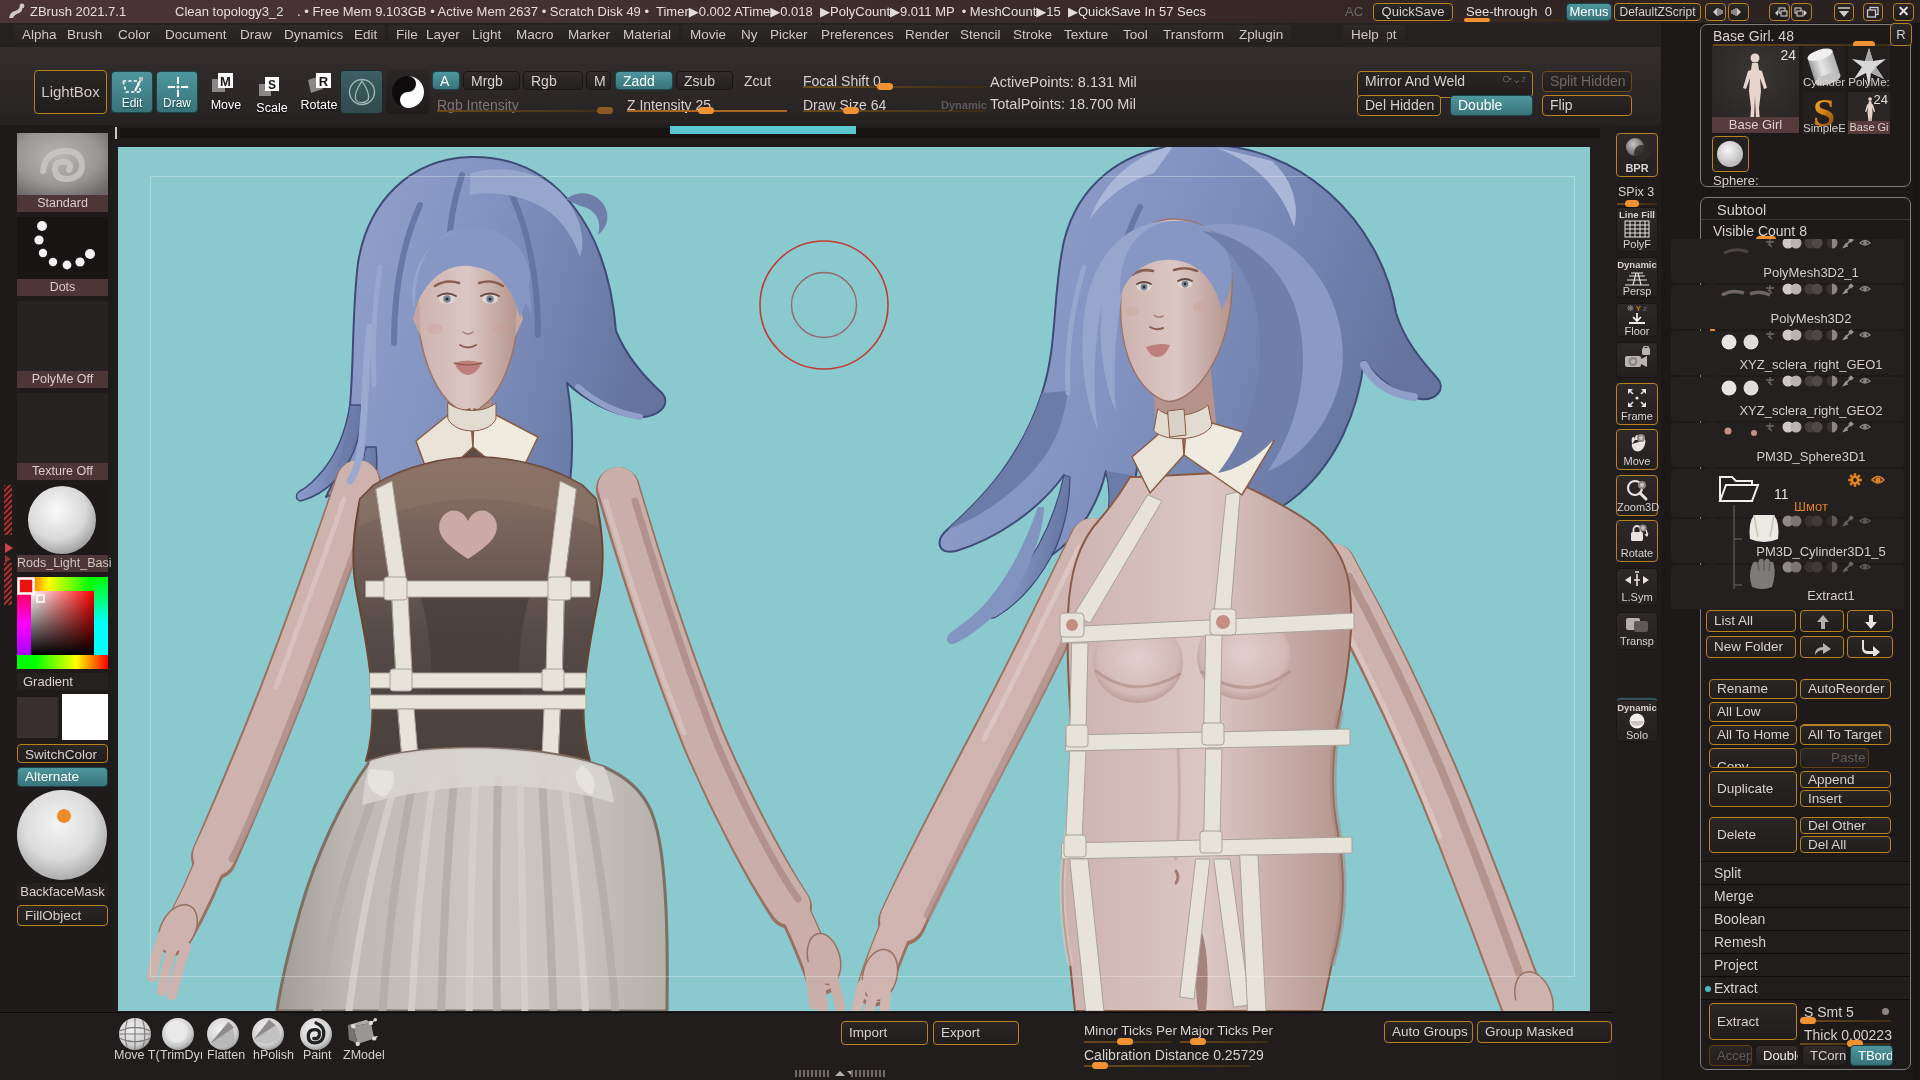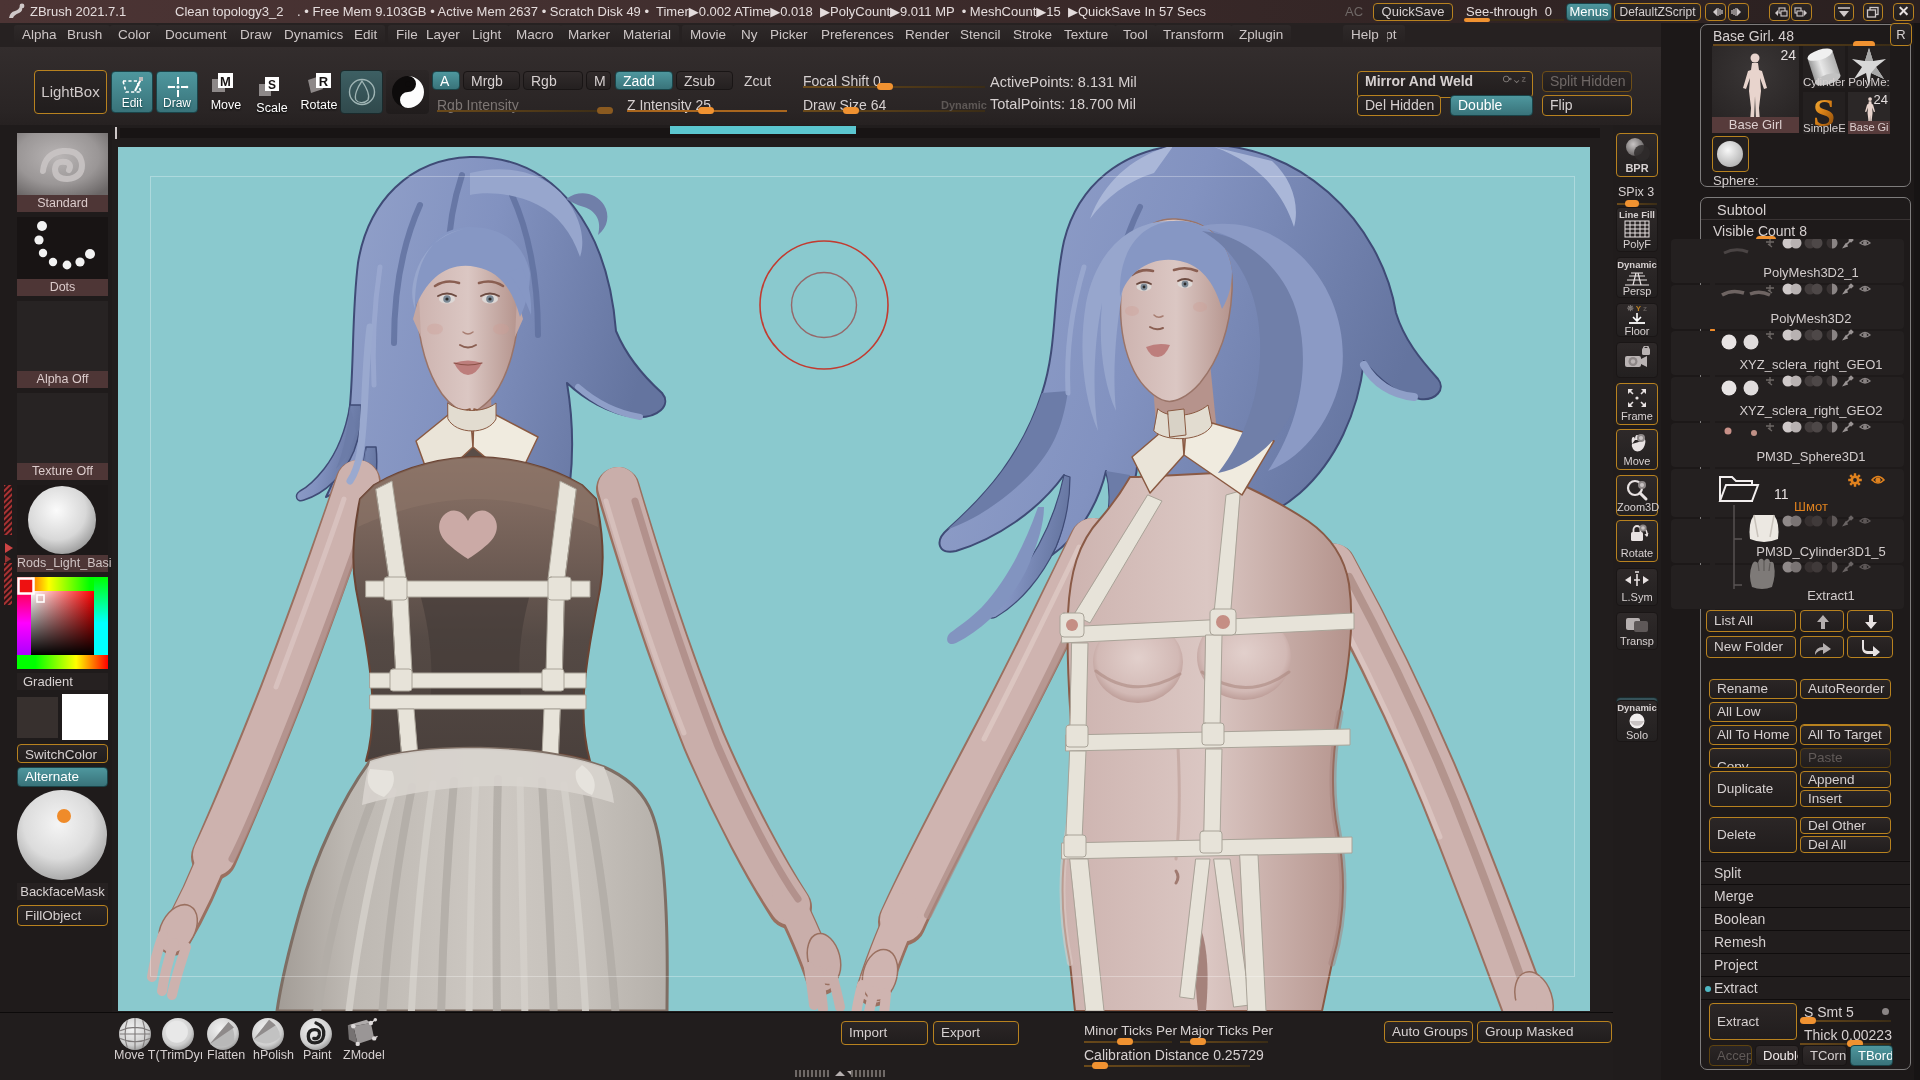--- a/index.html
+++ b/index.html
@@ -205,21 +205,21 @@
  <div class="slider-h" style="left:698px;top:60px;"></div>
  <div class="txt" style="left:803px;top:26px;font-size:14px;">Focal Shift 0</div>
  <div class="track-o" style="left:803px;top:39px;width:182px;"></div>
  <div class="slider-h" style="left:877px;top:36px;"></div>
  <div class="txt" style="left:803px;top:50px;font-size:14px;">Draw Size 64</div>
  <div class="track-o" style="left:803px;top:63px;width:182px;"></div>
  <div class="slider-h" style="left:843px;top:60px;"></div>
  <div class="txt dim" style="left:941px;top:52px;font-size:11px;font-weight:bold;color:#5e5856;">Dynamic</div>
  <div class="txt" style="left:990px;top:27px;font-size:14.5px;">ActivePoints: 8.131 Mil</div>
  <div class="txt" style="left:990px;top:49px;font-size:14.5px;">TotalPoints: 18.700 Mil</div>
- <div class="obtn" style="left:1357px;top:24px;width:176px;height:27px;font-weight:bold;">
+ <div class="obtn" style="left:1357px;top:24px;width:176px;height:27px;">
       <span class="lbl" style="font-size:14px;line-height:19px;">Mirror And Weld</span>
       <span style="position:absolute;right:6px;top:2px;font-size:9px;color:#8a8482;">⧂ ⌄ <span style="color:#5e5856">z</span></span>
     </div>
  <div class="obtn" style="left:1542px;top:24px;width:90px;height:21px;border-color:#6e4e17;">
       <span class="lbl dim" style="font-size:14px;line-height:19px;">Split Hidden</span>
     </div>
  <div class="obtn" style="left:1357px;top:48px;width:84px;height:21px;">
       <span class="lbl" style="font-size:14px;line-height:19px;">Del Hidden</span>
     </div>
  <div class="tealbtn" style="left:1450px;top:48px;width:83px;height:21px;">
@@ -268,21 +268,21 @@
           <circle cx="36" cy="45" r="4.2"></circle>
           <circle cx="50" cy="48" r="4.4"></circle>
           <circle cx="63" cy="45" r="4.6"></circle>
           <circle cx="73" cy="37" r="5"></circle>
         </g>
       </svg>
  </div>
  <div class="tlabel" style="top:154px;">Dots</div>
 
  <div class="thumb" style="top:176px;height:70px;background:#272323;"></div>
- <div class="tlabel" style="top:246px;">Alpha Off</div>
+ <div class="tlabel" style="top:246px;">PolyMe Off</div>
 
  <div class="thumb" style="top:268px;height:70px;background:#272323;"></div>
  <div class="tlabel" style="top:338px;">Texture Off</div>
 
  <div class="thumb" style="top:360px;height:70px;background:#1d1919;">
   <svg width="91" height="70" viewBox="0 0 91 70">
         <defs>
           <radialGradient id="rlg" cx="42%" cy="36%" r="72%">
             <stop offset="0" stop-color="#fbfbfb"></stop>
             <stop offset="0.6" stop-color="#d8d8d8"></stop>
@@ -969,21 +969,21 @@
     </div>
  <div class="obtn" style="left:48px;top:702px;width:88px;height:20px;">
       <span class="lbl" style="line-height:18px;">All To Home</span>
     </div>
  <div class="obtn" style="left:139px;top:702px;width:91px;height:20px;">
       <span class="lbl" style="line-height:18px;">All To Target</span>
     </div>
  <div class="obtn" style="left:48px;top:725px;width:88px;height:20px;">
       <span class="lbl" style="line-height:18px;margin-top:9px;">Copy</span>
     </div>
- <div class="obtn" style="left:139px;top:725px;width:91px;height:20px;border-color:#5e430f;">
+ <div class="obtn" style="left:139px;top:725px;width:69px;height:20px;border-color:#5e430f;padding-left:23px;">
       <span class="lbl" style="line-height:18px;color:#615a58;">Paste</span>
     </div>
  <div class="obtn" style="left:48px;top:748px;width:88px;height:36px;">
       <span class="lbl" style="line-height:34px;">Duplicate</span>
     </div>
  <div class="obtn" style="left:139px;top:748px;width:91px;height:17px;">
       <span class="lbl" style="line-height:15px;">Append</span>
     </div>
  <div class="obtn" style="left:139px;top:767px;width:91px;height:17px;">
       <span class="lbl" style="line-height:15px;">Insert</span>

